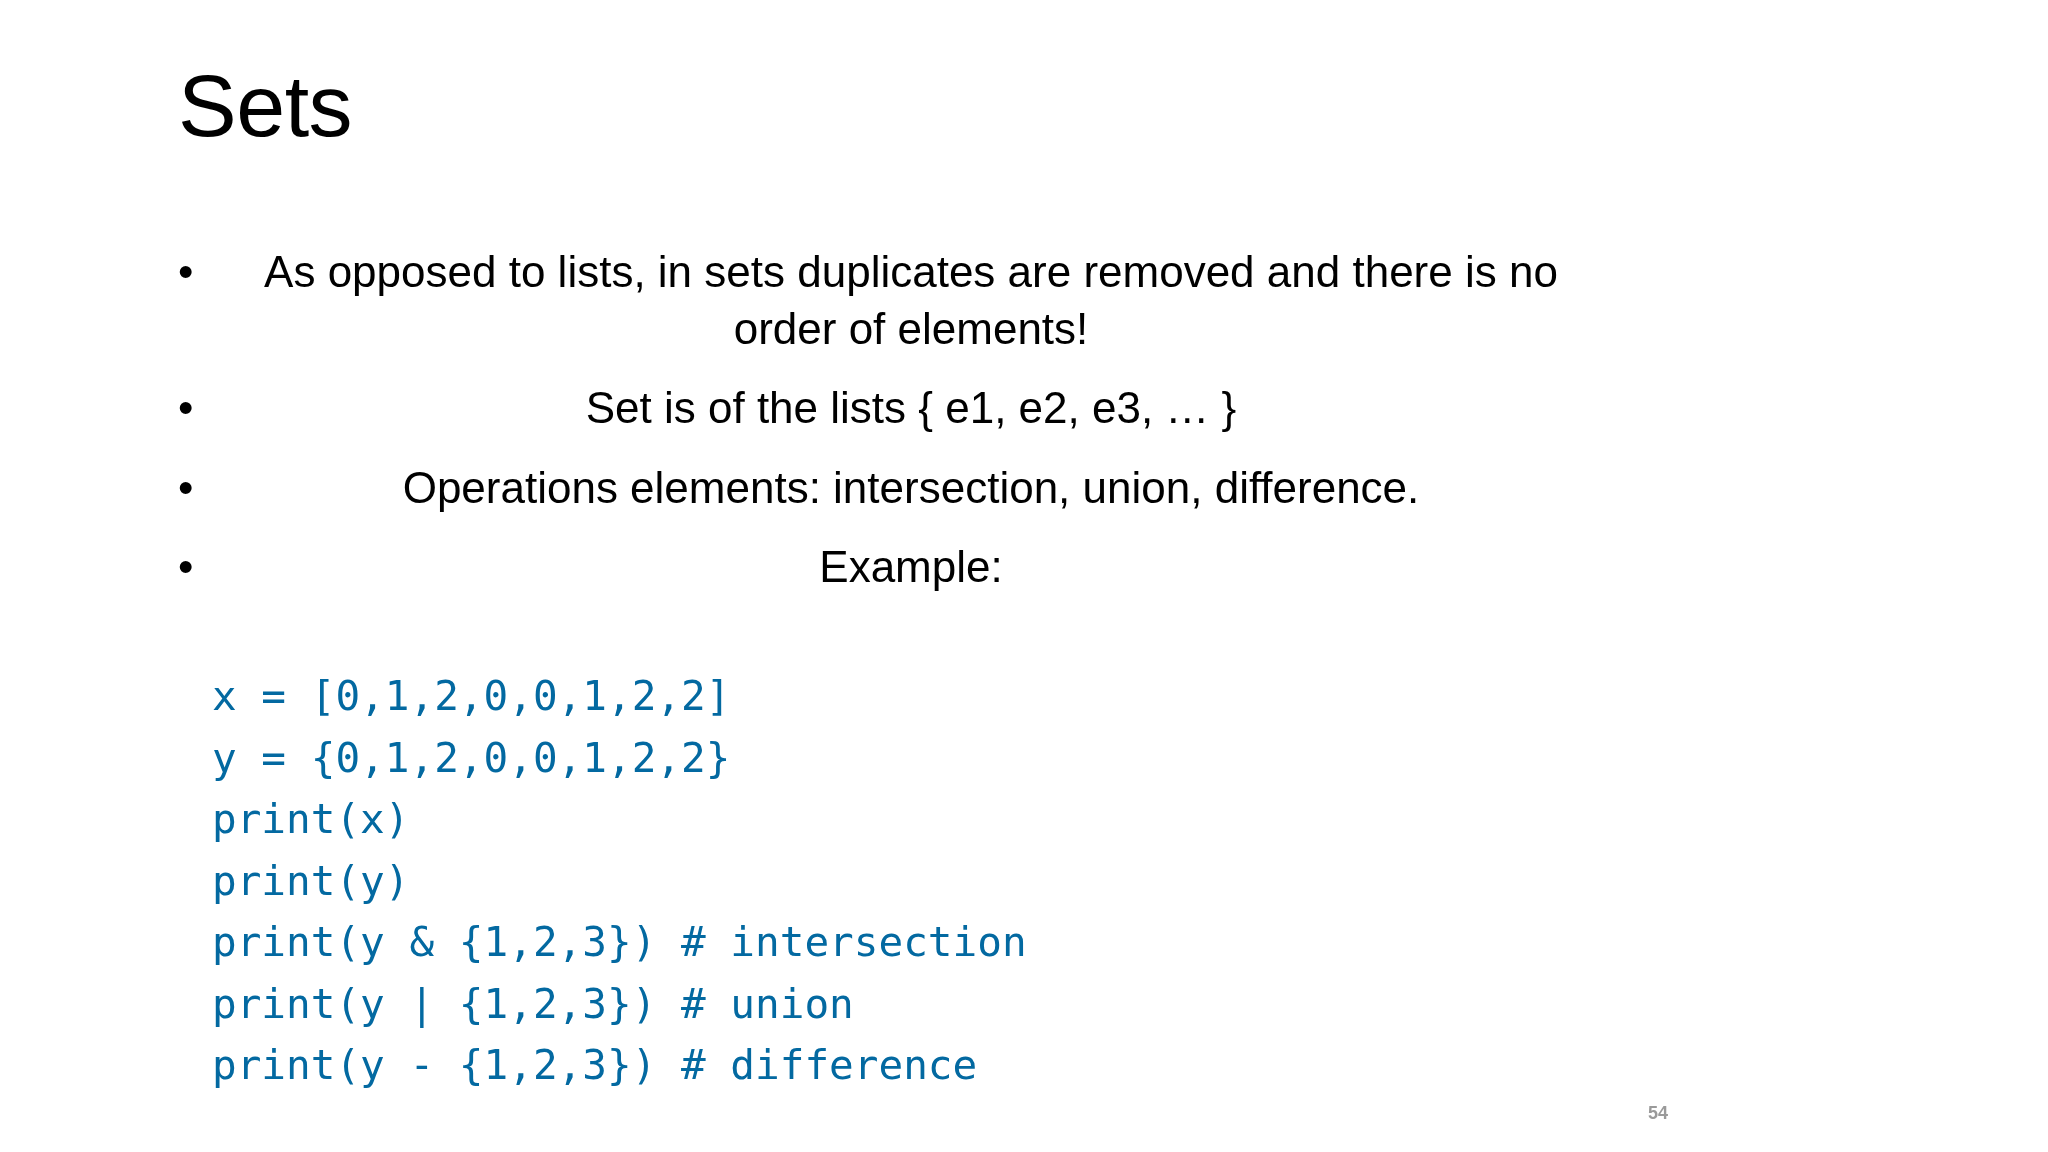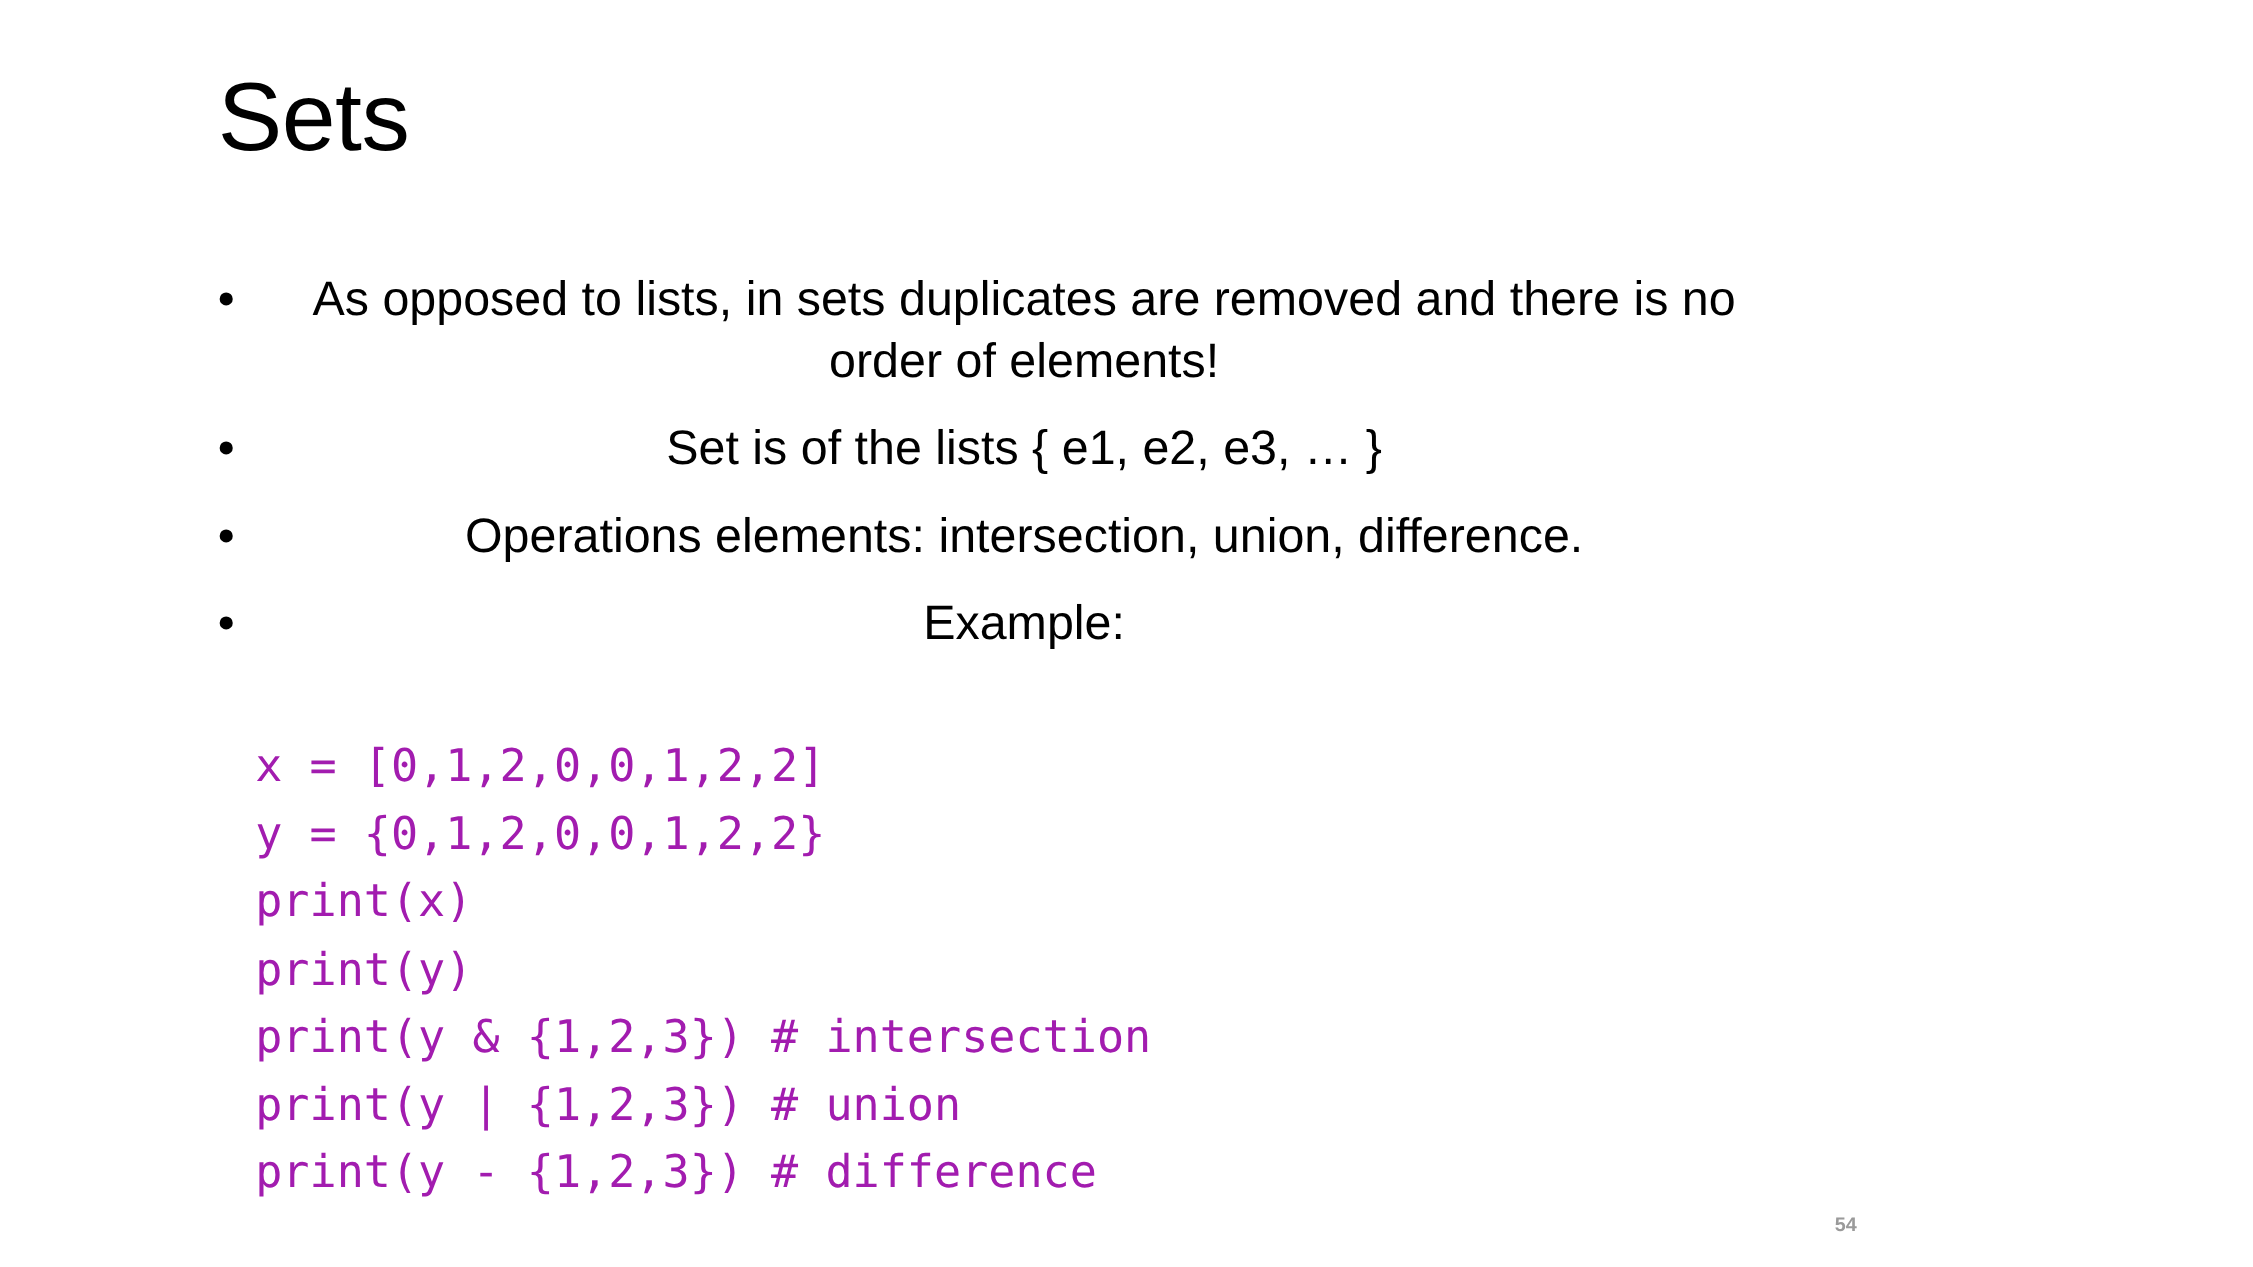--- a/index.html
+++ b/index.html
@@ -12,21 +12,20 @@
     font-family: "Liberation Sans", sans-serif;
     -webkit-font-smoothing: antialiased;
   }
   .slide {
     position: relative;
     width: 1720px;
     height: 1152px;
     background: #ffffff;
     overflow: hidden;
     box-sizing: border-box;
-    margin-left: 20px;
   }
   .slide-title {
     position: absolute;
     left: 178px;
     top: 62px;
     font-size: 88px;
     line-height: 1.0;
     font-weight: 400;
     color: #000000;
     letter-spacing: -0.5px;
@@ -67,21 +66,21 @@
   }
   .code-block {
     position: absolute;
     left: 212px;
     top: 666px;
     margin: 0;
     padding: 0;
     font-family: "DejaVu Sans Mono", monospace;
     font-size: 41px;
     line-height: 1.50;
-    color: #a21caf;
+    color: #0369a1;
     white-space: pre;
     font-weight: 400;
   }
   .code-line {
     display: block;
     white-space: pre;
   }
   .page-number {
     position: absolute;
     right: 52px;

